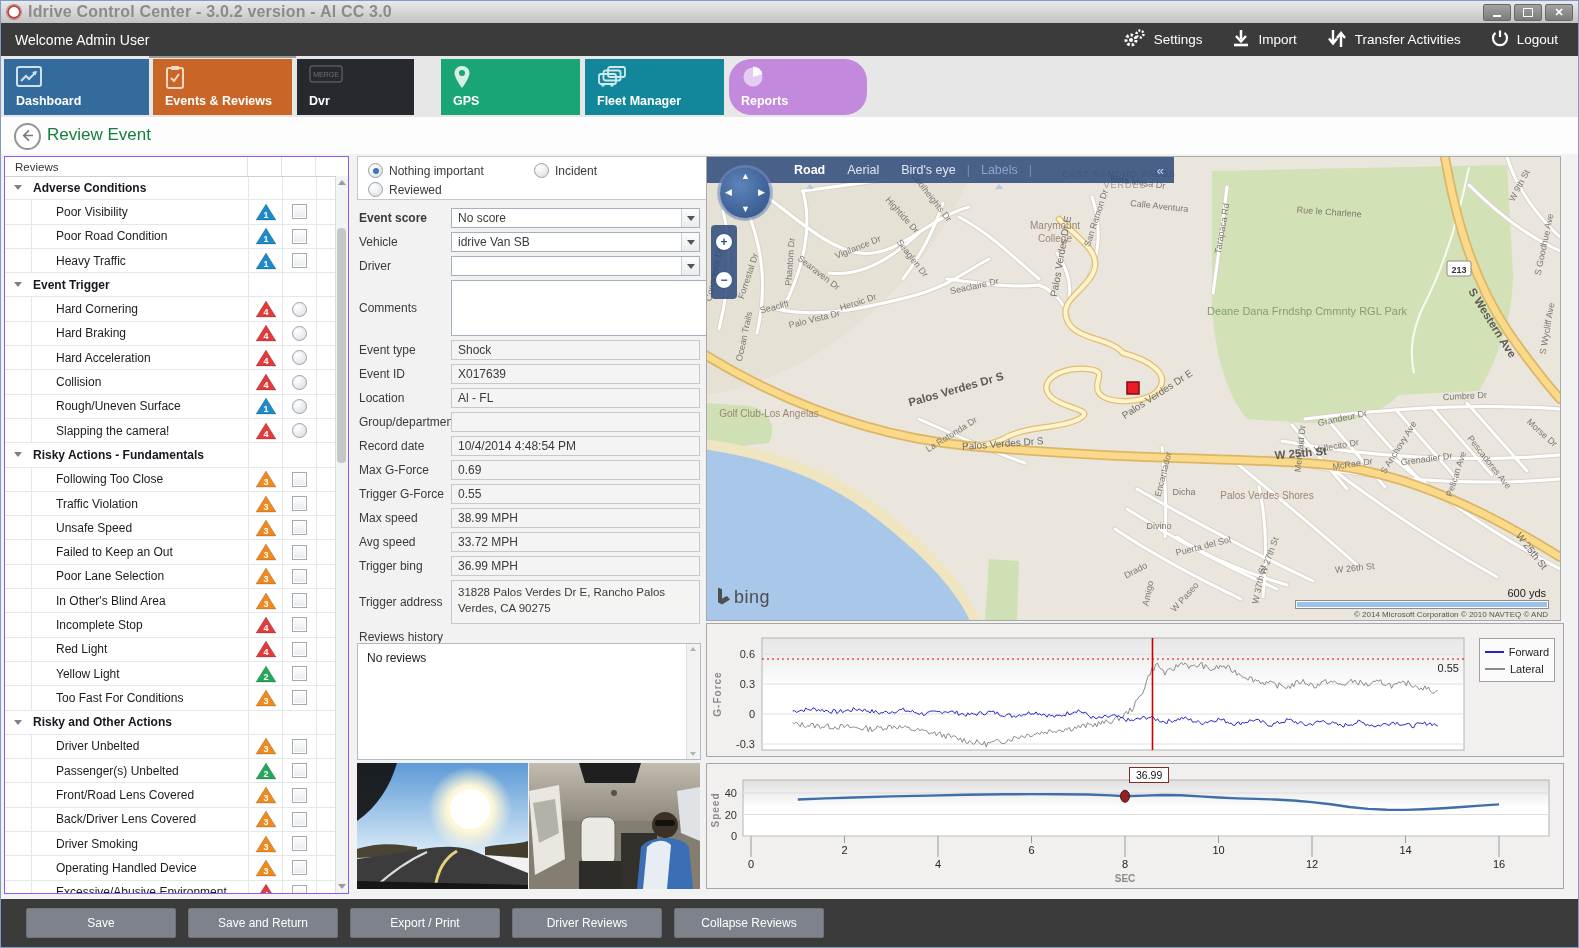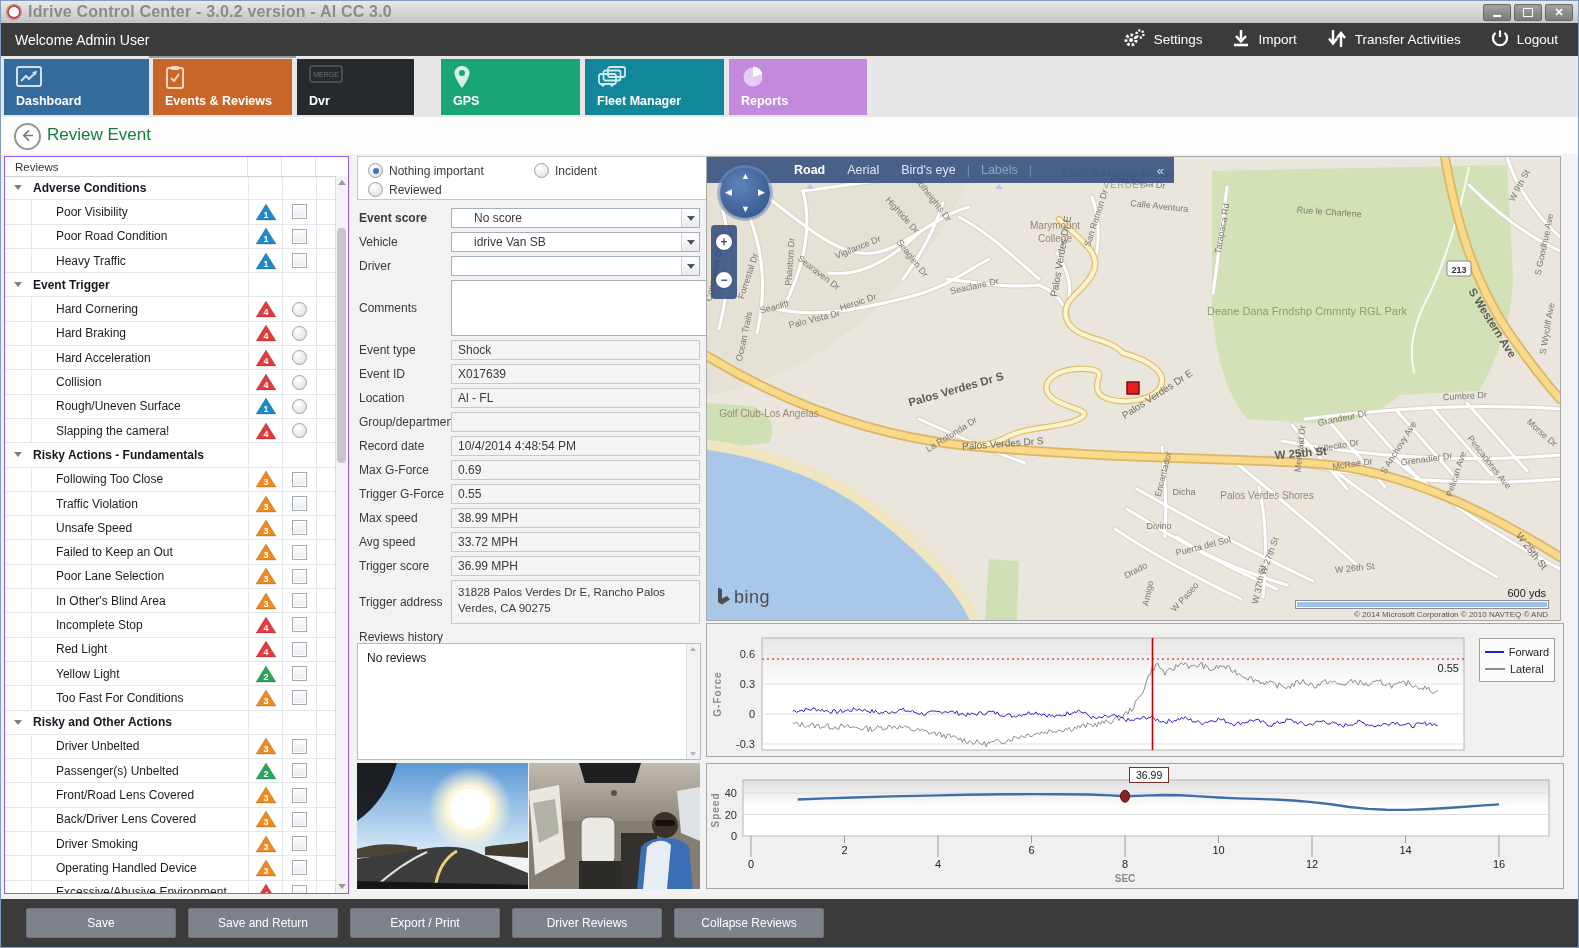--- a/index.html
+++ b/index.html
@@ -60,21 +60,21 @@
   .sb-up{top:4px;border-bottom:5px solid #9a9a9a;}
   .sb-dn{bottom:4px;border-top:5px solid #9a9a9a;}
   
   .form-panel{position:absolute;left:355px;top:2px;width:346px;height:745px;font-size:12px;color:#3a3a3a;}
   .status-box{position:absolute;left:1px;top:0;width:370px;height:44px;border:1px solid #c7c7c7;background:#fff;box-sizing:border-box;}
   .status-item{position:absolute;display:flex;align-items:center;gap:6px;cursor:pointer;}
   .rdo-dot{position:relative;}
   .rdo-dot.sel::after{content:"";position:absolute;left:3.5px;top:3.5px;width:6px;height:6px;border-radius:50%;background:#3c77bd;}
   .frow{position:absolute;left:1px;width:344px;}
   .flabel{position:absolute;left:2px;top:0;bottom:0;width:92px;display:flex;align-items:center;}
-  .fctl{position:absolute;left:94px;right:1px;top:2px;box-sizing:border-box;padding-left:16px;}
+  .fctl{position:absolute;left:94px;right:1px;top:2px;box-sizing:border-box;}
   .dd{height:20px;border:1px solid #a5b0bf;background:#fff;display:flex;align-items:center;cursor:pointer;}
   .dd .val{flex:1;padding-left:6px;white-space:nowrap;overflow:hidden;}
   .dd .dd-btn{width:17px;align-self:stretch;border-left:1px solid #cbd0d8;background:linear-gradient(#fdfdfd,#e9ebee);
     display:flex;align-items:center;justify-content:center;}
   .dd-ar{width:0;height:0;border-left:4px solid transparent;border-right:4px solid transparent;border-top:5px solid #4e5560;}
   .ro{height:20px;border:1px solid #c2c9d2;background:#f4f4f3;display:flex;align-items:center;padding-left:6px;box-sizing:border-box;}
   .ta{height:56px;border:1px solid #a5b0bf;background:#fff;position:relative;}
   .ta-scroll{position:absolute;right:0;top:0;bottom:0;width:13px;background:#f2f2f2;border-left:1px solid #ddd;}
   .ta-up{position:absolute;top:3px;left:3px;width:0;height:0;border-left:3.5px solid transparent;border-right:3.5px solid transparent;border-bottom:4px solid #b3b3b3;}
   .ta-dn{position:absolute;bottom:3px;left:3px;width:0;height:0;border-left:3.5px solid transparent;border-right:3.5px solid transparent;border-top:4px solid #b3b3b3;}
@@ -214,21 +214,21 @@
           </svg></span>
         <span class="tlabel">Fleet Manager</span>
       </div>
       <div class="tab" style="left: 440px; width: 139px; background: rgb(25, 165, 117);">
         <span class="ticon"><svg width="18" height="24" viewBox="0 0 18 24">
             <path d="M9,1 C4.5,1 1.5,4.4 1.5,8.2 C1.5,13 9,23 9,23 C9,23 16.5,13 16.5,8.2 C16.5,4.4 13.5,1 9,1 Z" fill="#d6f0e4"></path>
             <circle cx="9" cy="8" r="3" fill="#19a575"></circle>
           </svg></span>
         <span class="tlabel">GPS</span>
       </div>
-      <div class="tab" style="left: 728px; width: 138px; background: rgb(195, 137, 221);">
+      <div class="tab" style="left: 728px; width: 138px; background: rgb(195, 137, 221); border-radius: 22px;">
         <span class="ticon"><svg width="24" height="24" viewBox="0 0 24 24">
             <circle cx="12" cy="12" r="9.5" fill="#ead9f5" opacity="0.85"></circle>
             <path d="M12,12 L12,1.5 A10.5,10.5 0 0 1 21.5,9 Z" fill="#ffffff" opacity="0.9"></path>
           </svg></span>
         <span class="tlabel">Reports</span>
       </div>
     </div>
 
   <div class="page-header">
     <div class="back-btn">
@@ -739,21 +739,21 @@
           </div>
           <div class="frow" style="top: 350px; height: 24px;">
             <div class="flabel">Max speed</div>
             <div class="fctl ro">38.99 MPH</div>
           </div>
           <div class="frow" style="top: 374px; height: 24px;">
             <div class="flabel">Avg speed</div>
             <div class="fctl ro">33.72 MPH</div>
           </div>
           <div class="frow" style="top: 398px; height: 24px;">
-            <div class="flabel">Trigger score</div>
+            <div class="flabel">Trigger bing</div>
             <div class="fctl ro">36.99 MPH</div>
           </div>
           <div class="frow" style="top: 422px; height: 48px;">
             <div class="flabel">Trigger address</div>
             <div class="fctl addr">31828 Palos Verdes Dr E, Rancho Palos Verdes, CA 90275</div>
           </div>
         </div>
       <div class="rh-label" style="top:474px;">Reviews history</div>
       <div class="rh-box" style="top:487px;height:117px;">
         <div class="rh-text">No reviews</div>

